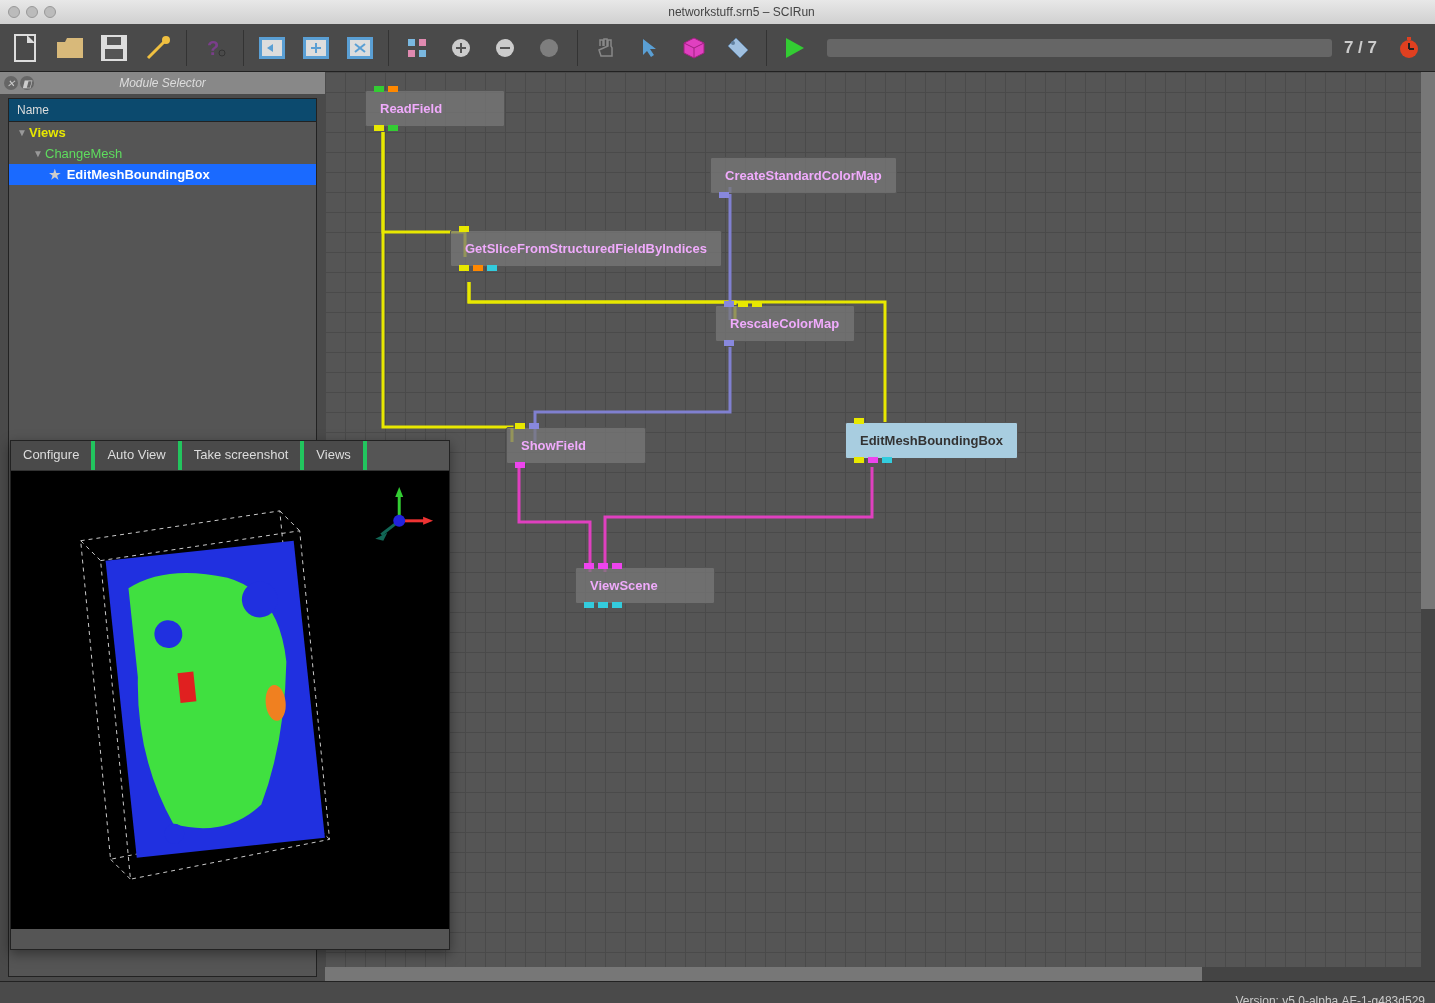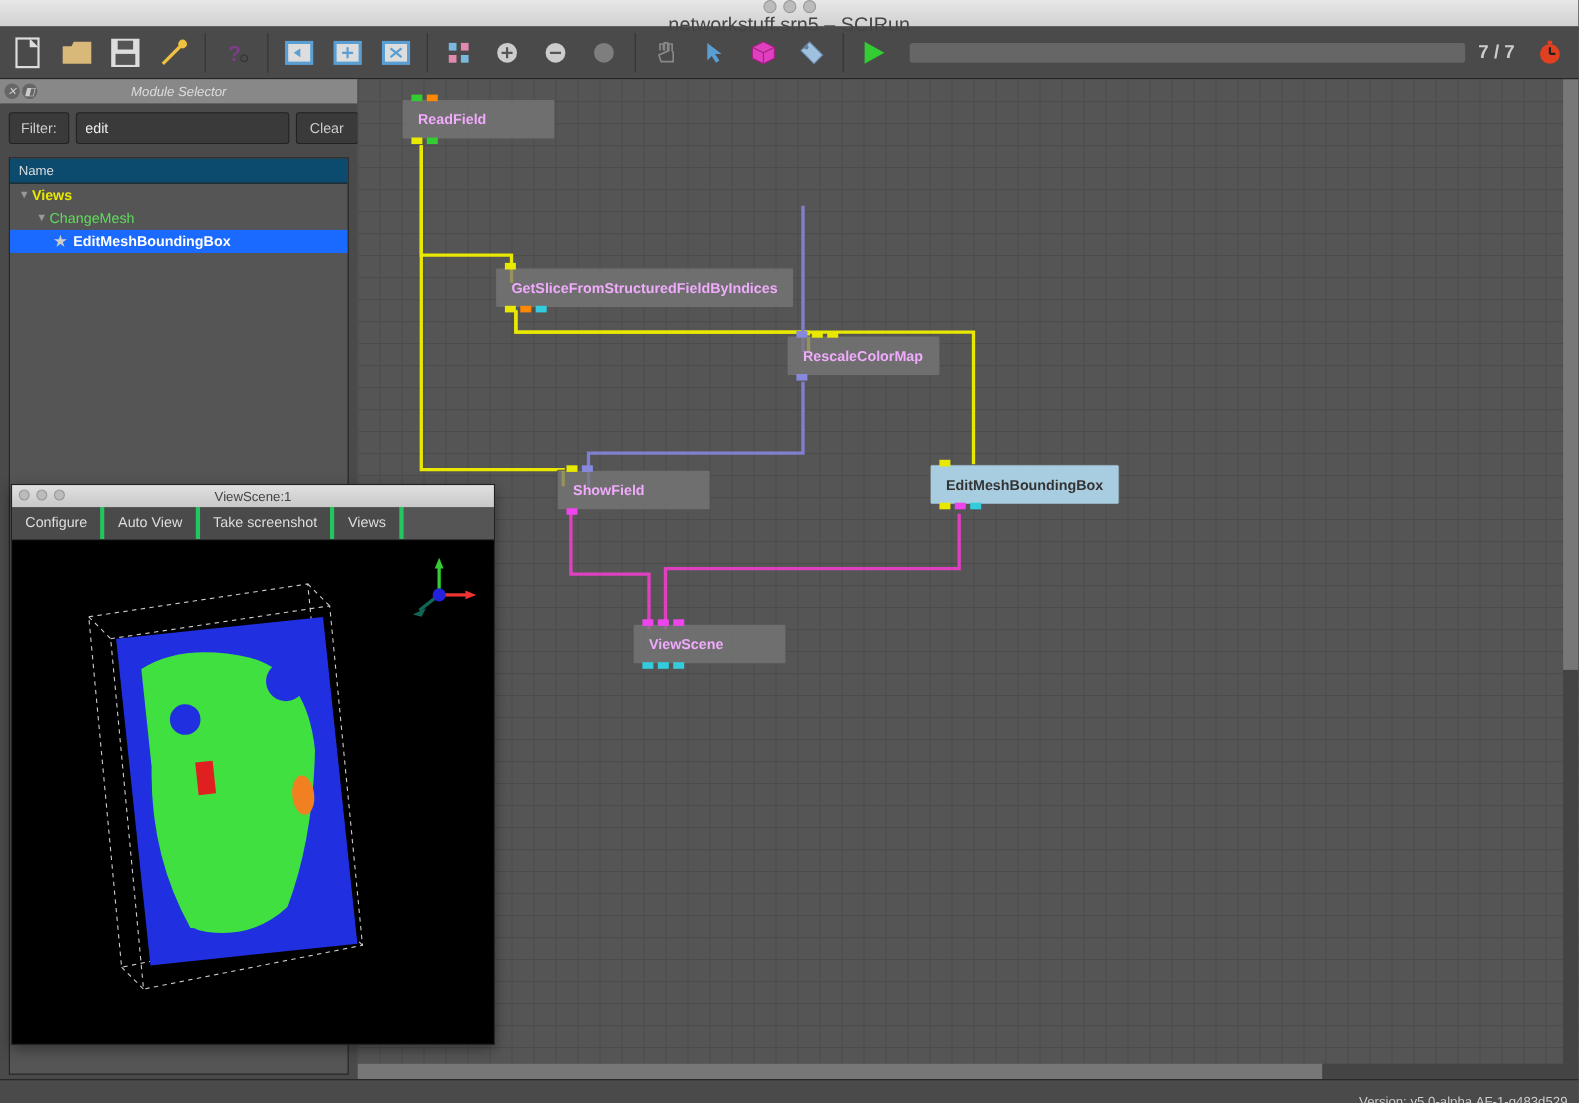--- a/index.html
+++ b/index.html
@@ -1,18 +1,18 @@
 <!DOCTYPE html>
 <html><head>
 <meta charset="utf-8">
 <style>
 * { margin: 0; padding: 0; box-sizing: border-box; font-family: Arial, Helvetica, sans-serif; }
 body { background: #555; width: 1435px; height: 1003px; overflow: hidden; position: relative; }
 
-.titlebar { height: 24px; background: linear-gradient(#e8e8e8, #d0d0d0); display: flex; align-items: center; padding: 0 8px; font-size: 18px; color: #333; flex-direction: column; }
+.titlebar { height: 24px; background: linear-gradient(#e8e8e8, #d0d0d0); display: flex; align-items: center; padding: 0 8px; font-size: 12px; color: #333; }
 .traffic { display: flex; gap: 6px; }
 .tbtn { width: 12px; height: 12px; border-radius: 50%; background: #bbb; border: 1px solid #999; }
 .titletext { flex: 1; text-align: center; color: #444; }
 
 .toolbar { height: 48px; background: #4a4a4a; display: flex; align-items: center; padding: 0 6px; gap: 4px; border-bottom: 1px solid #222; }
 .tbicon { width: 40px; height: 40px; display: flex; align-items: center; justify-content: center; cursor: pointer; border-radius: 3px; }
 .tsep { width: 1px; height: 36px; background: #333; margin: 0 4px; }
 .progress-wrap { flex: 1; height: 18px; background: #666; border-radius: 3px; margin: 0 8px; }
 .progress-label { color: #ccc; font-size: 17px; font-weight: bold; margin-right: 8px; }
 
@@ -216,25 +216,20 @@
 <div class="main">
 
   <div class="sidebar">
     <div class="panel-header">
       <div class="panel-close">
         <div class="pc">✕</div>
         <div class="pc">◧</div>
       </div>
       <span>Module Selector</span>
     </div>
-    <div class="filter-row">
-      <div class="filter-label-box">Filter:</div>
-      <input class="filter-input" value="edit" style="">
-      <button class="filter-clear">Clear</button>
-    </div>
     <div class="tree">
       <div class="tree-header">Name</div>
       <div class="tree-item yellow">
           <span class="arrow">▼</span>
           <span>Views</span>
         </div>
       <div class="tree-item green indent1">
           <span class="arrow">▼</span>
           <span>ChangeMesh</span>
         </div>
@@ -267,32 +262,38 @@
           <div class="port p-green"></div>
           <div class="port p-orange"></div>
         </div>
       <span>ReadField</span>
       <div class="ports-bottom">
           <div class="port p-yellow"></div>
           <div class="port p-green"></div>
         </div>
     </div>
 
-    <div class="module" style="left:125px; top:171px;">
+    <div class="module" style="left:125px; top:158px;">
       <div class="ports-top">
           <div class="port p-yellow"></div>
         </div>
       <span>GetSliceFromStructuredFieldByIndices</span>
       <div class="ports-bottom">
           <div class="port p-yellow"></div>
           <div class="port p-orange"></div>
           <div class="port p-cyan"></div>
         </div>
     </div>
 
+    <div class="module" style="left:385px; top:85px;">
+      <span>CreateStandardColorMap</span>
+      <div class="ports-bottom">
+          <div class="port p-purple"></div>
+        </div>
+    </div>
 
     <div class="module" style="left:390px; top:233px;">
       <div class="ports-top">
           <div class="port p-purple"></div>
           <div class="port p-yellow"></div>
           <div class="port p-yellow"></div>
         </div>
       <span>RescaleColorMap</span>
       <div class="ports-bottom">
           <div class="port p-purple"></div>
@@ -344,28 +345,20 @@
       </div>
     <div class="scroll-corner"></div>
   </div>
 </div>
 
 <div class="statusbar">
   <span>Version: v5.0-alpha.AF-1-g483d529</span>
 </div>
 
 <div class="viewscene">
-  <div class="vs-title">
-    <div class="traffic">
-      <div class="tbtn" style="width:10px;height:10px"></div>
-      <div class="tbtn" style="width:10px;height:10px"></div>
-      <div class="tbtn" style="width:10px;height:10px"></div>
-    </div>
-    <div class="vs-title-text">ViewScene:1</div>
-  </div>
   <div class="vs-toolbar">
     <div class="vs-btn">Configure</div>
     <div class="vs-btn">Auto View</div>
     <div class="vs-btn">Take screenshot</div>
     <div class="vs-btn">Views</div>
   </div>
   <div class="vs-viewport">
     <svg width="100%" height="100%" viewBox="0 0 440 460">
 
       <g transform="translate(390,50)">

